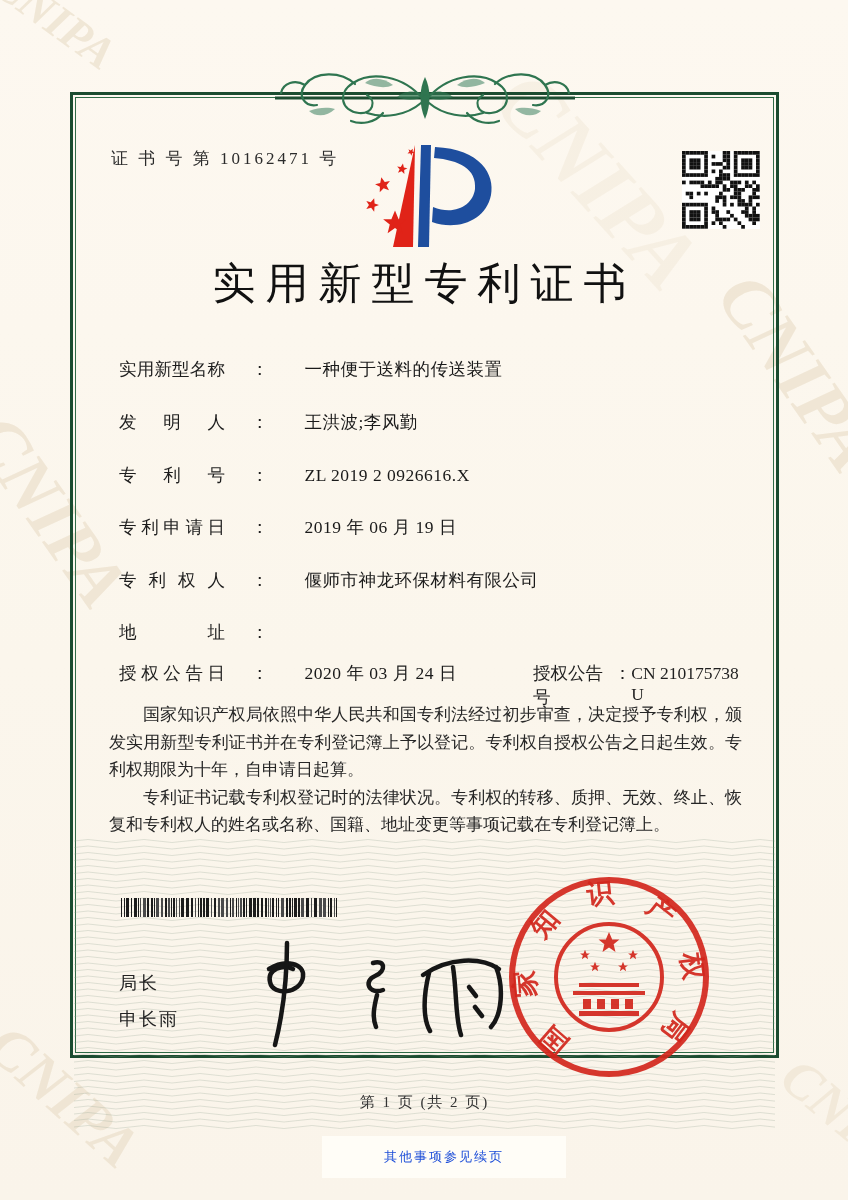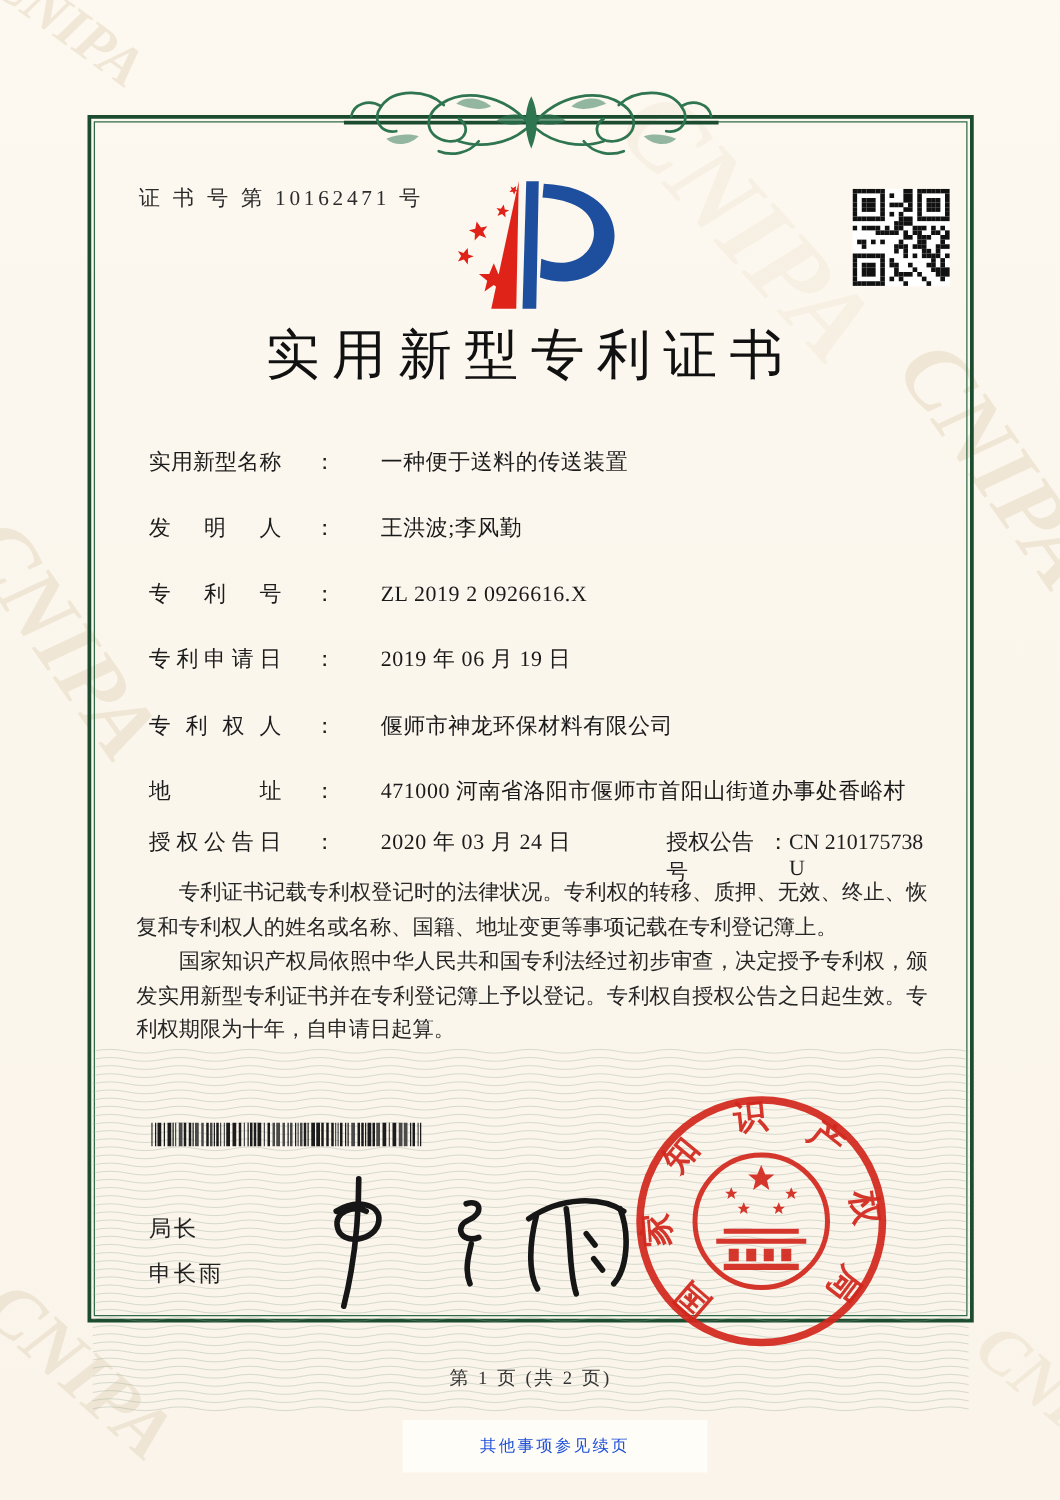--- a/index.html
+++ b/index.html
@@ -421,37 +421,36 @@
         <span class="fvalue">2019 年 06 月 19 日</span>
       </div>
       <div class="frow" style="top:473px">
         <span class="flabel">专利权人</span>
           <span class="fcolon">：</span>
         <span class="fvalue">偃师市神龙环保材料有限公司</span>
       </div>
       <div class="frow" style="top:525px">
         <span class="flabel">地址</span>
           <span class="fcolon">：</span>
-        <span class="fvalue">471000 河南省洛阳市偃师市首阳山街道办事处香峪村</span>
       </div>
       <div class="frow" style="top:566px">
         <span class="flabel">授权公告日</span>
           <span class="fcolon">：</span>
         <span class="fvalue">2020 年 03 月 24 日</span>
       </div>
       <div class="g2" style="top:566px">
         <span class="flabel">授权公告号</span>
           <span class="fcolon">：</span>
         <span class="fvalue">CN 210175738 U</span>
       </div>
     </div>
 
     <div class="paras">
+      <p>国家知识产权局依照中华人民共和国专利法经过初步审查，决定授予专利权，颁发实用新型专利证书并在专利登记簿上予以登记。专利权自授权公告之日起生效。专利权期限为十年，自申请日起算。</p>
       <p>专利证书记载专利权登记时的法律状况。专利权的转移、质押、无效、终止、恢复和专利权人的姓名或名称、国籍、地址变更等事项记载在专利登记簿上。</p>
-      <p>国家知识产权局依照中华人民共和国专利法经过初步审查，决定授予专利权，颁发实用新型专利证书并在专利登记簿上予以登记。专利权自授权公告之日起生效。专利权期限为十年，自申请日起算。</p>
     </div>
 
     <div class="barcode"><svg id="barcode-svg" width="220" height="20">
           <rect x="0" y="0" width="1" height="19" fill="#1c1c1c"></rect>
           <rect x="3" y="0" width="1" height="19" fill="#1c1c1c"></rect>
           <rect x="5" y="0" width="3" height="19" fill="#1c1c1c"></rect>
           <rect x="10" y="0" width="1" height="19" fill="#1c1c1c"></rect>
           <rect x="13" y="0" width="3" height="19" fill="#1c1c1c"></rect>
           <rect x="17" y="0" width="1" height="19" fill="#1c1c1c"></rect>
           <rect x="19" y="0" width="1" height="19" fill="#4a4a4a"></rect>

